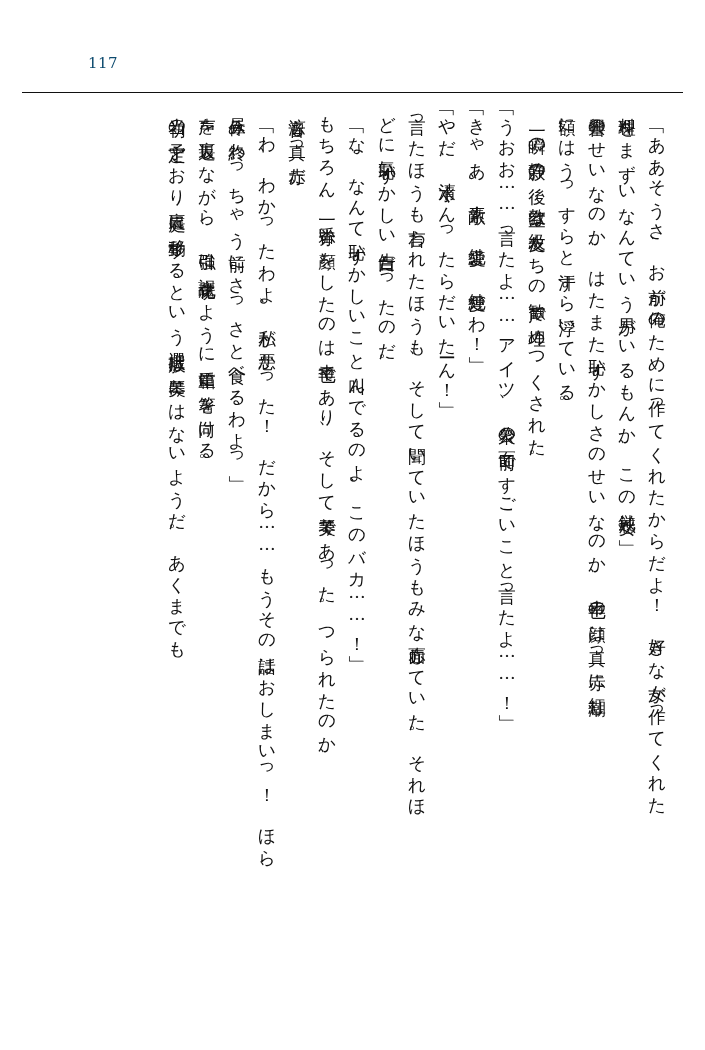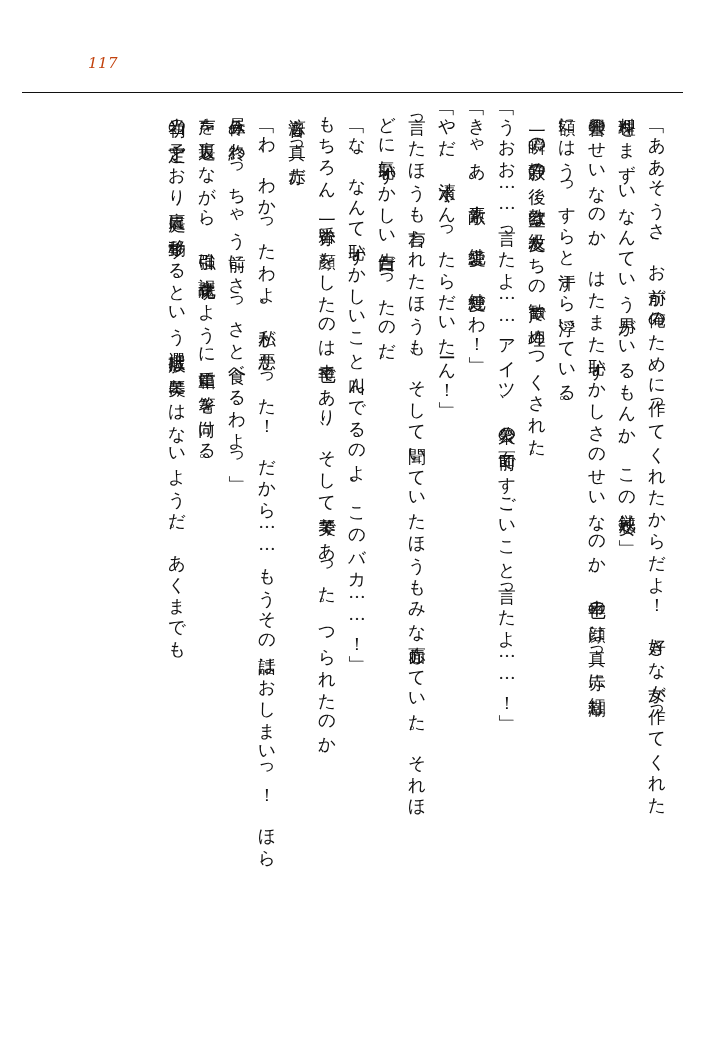--- a/index.html
+++ b/index.html
@@ -25,22 +25,21 @@
     right: 22px;
     top: 92px;
     height: 1px;
     background: #111111;
   }
   .page-number {
     position: absolute;
     left: 88px;
     top: 54px;
     font-size: 15px;
-    font-style: italic;
-    color: #c2410c;
+    color: #0c4a6e;
     letter-spacing: 0.5px;
     font-family: "DejaVu Serif", "Liberation Serif", serif;
   }
   
   .vtext {
     position: absolute;
     top: 104px;
     right: 40px;
     left: 40px;
     height: 870px;

